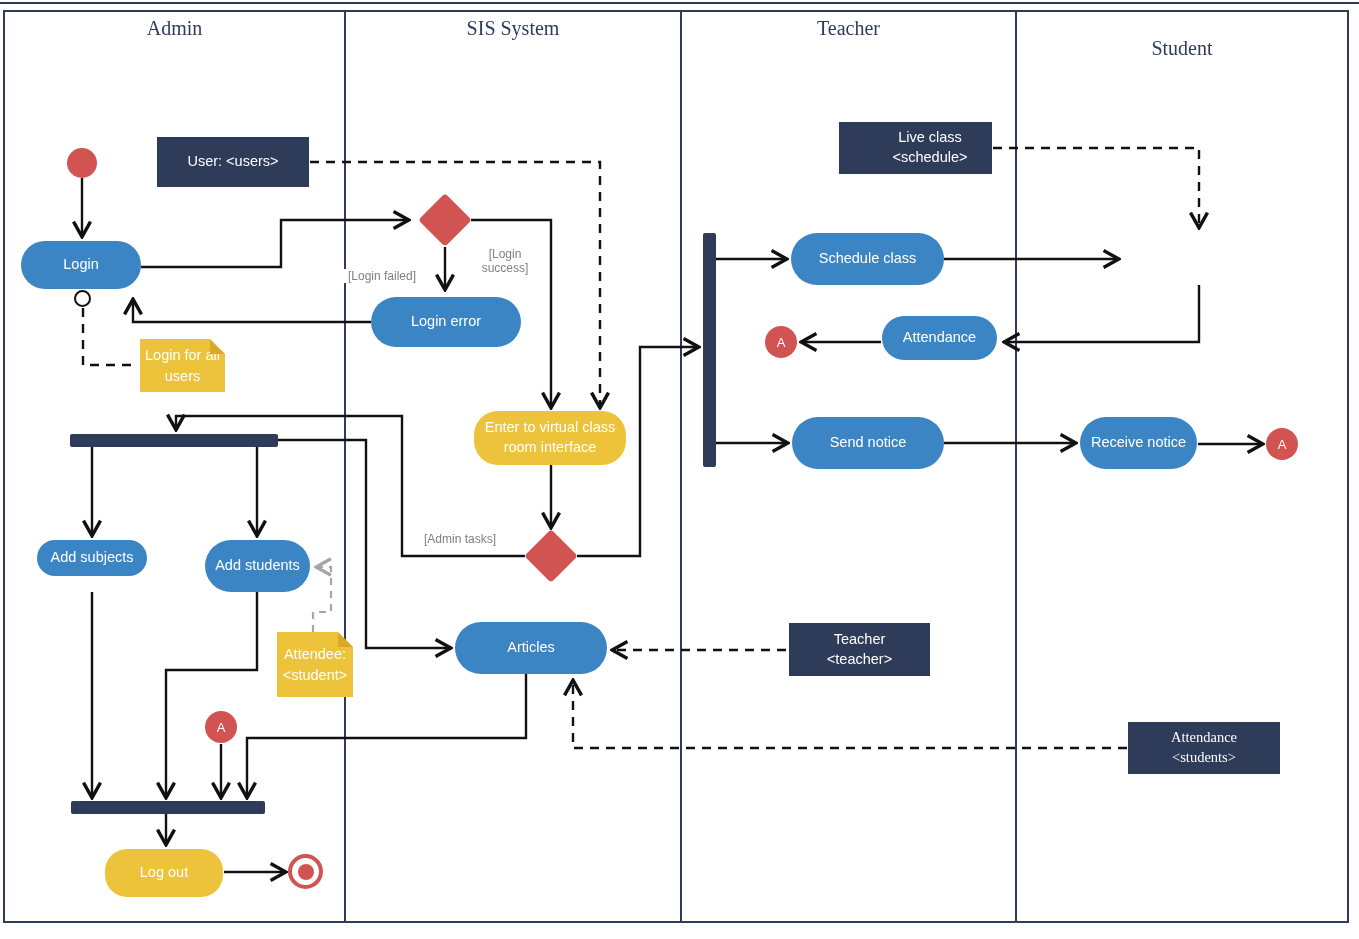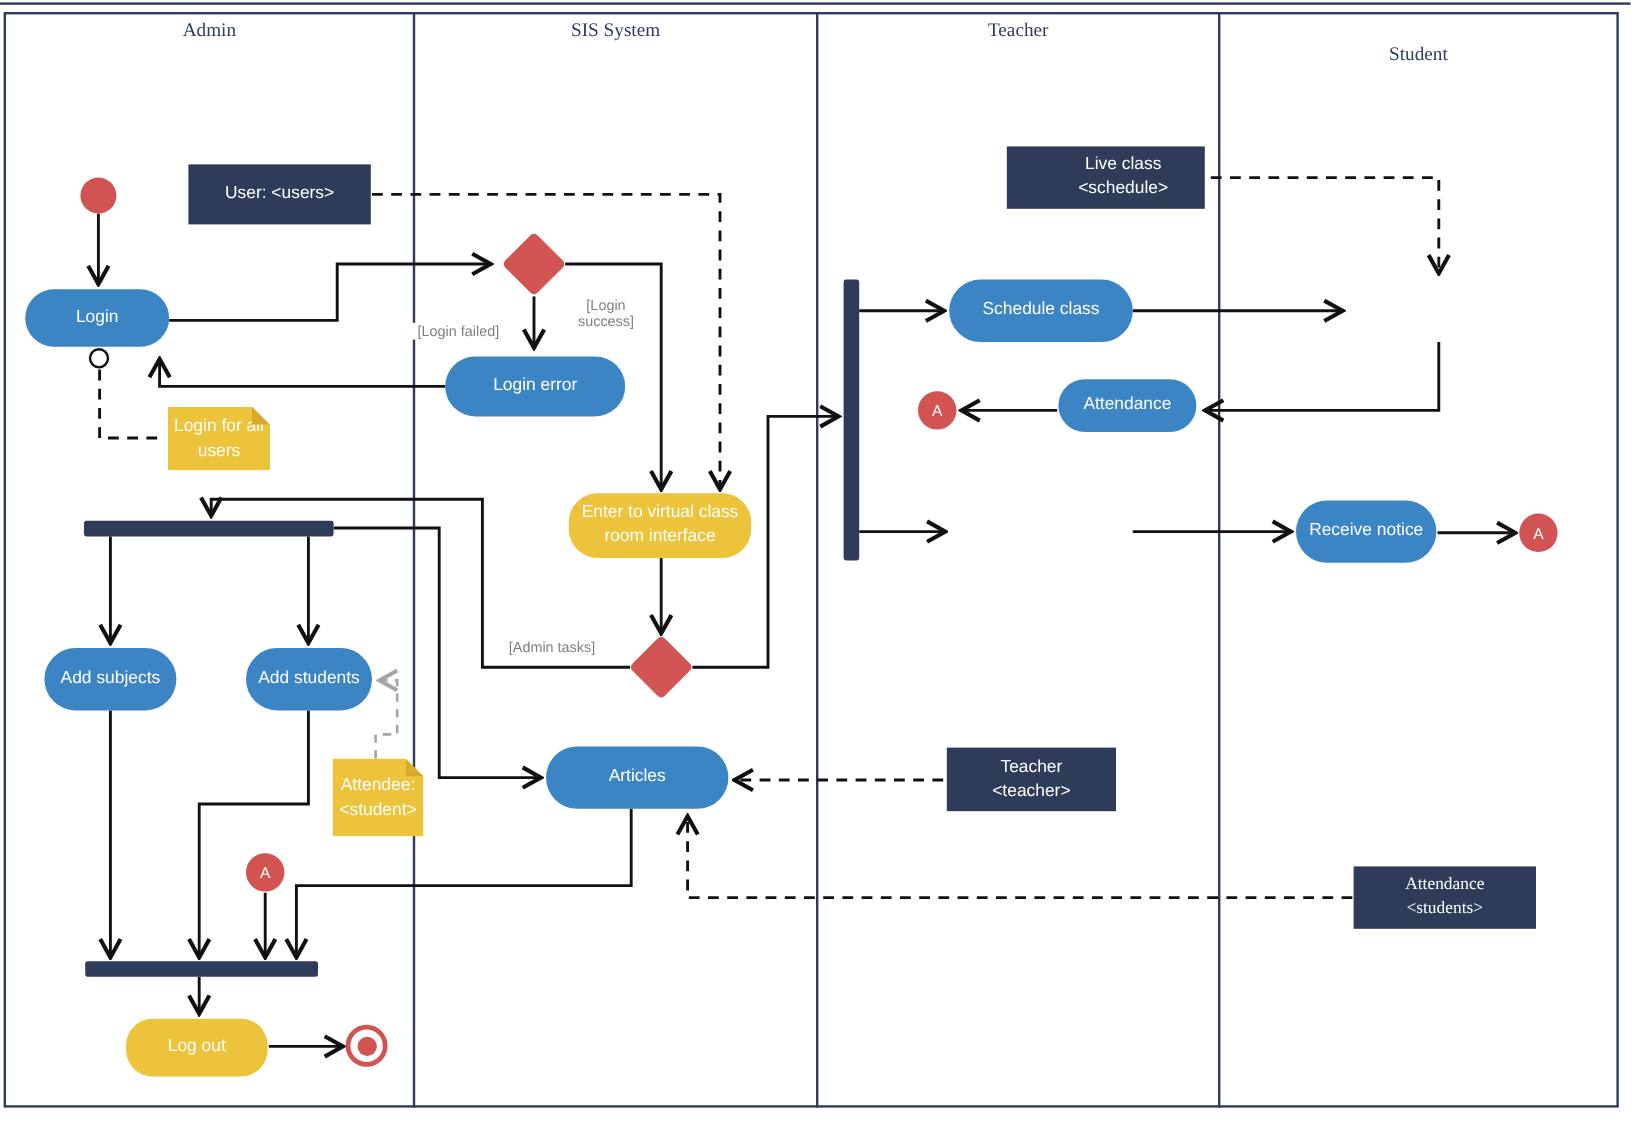--- a/index.html
+++ b/index.html
@@ -6,21 +6,21 @@
   html,body { background:#ffffff; }
   #canvas {
     position:relative; width:1359px; height:939px; background:#ffffff;
     font-family:"Liberation Sans", sans-serif; overflow:hidden;
   }
   .abs { position:absolute; }
   
   .frame { border:2px solid #2e3c59; }
   .lane-divider { width:2px; background:#2e3c59; }
   .lane-header {
-    font-family:"Liberation Serif", serif; font-size:16px; color:#2e3c59;
+    font-family:"Liberation Serif", serif; font-size:20px; color:#2e3c59;
     text-align:center; z-index:3;
   }
   
   .node {
     display:flex; align-items:center; justify-content:center; text-align:center;
     color:#ffffff; font-size:14.5px; line-height:1.35; z-index:2; position:absolute;
   }
   .blue   { background:#3c85c5; border-radius:26px; }
   .yellow { background:#eec33c; border-radius:24px; }
   .navy   { background:#2e3c59; border-radius:0; }
@@ -122,21 +122,21 @@
 
   <div class="circle start" style="left:67px; top:148px; width:30px; height:30px;"></div>
   <div class="node navy" style="left:157px; top:137px; width:152px; height:50px;">User: &lt;users&gt;</div>
   <div class="node blue" style="left:21px; top:241px; width:120px; height:48px;">Login</div>
   <div class="circle pin" style="left:74px; top:290px; width:17px; height:17px;"></div>
   <div class="note" style="left:140px; top:339px; width:85px; height:53px;">
     <div class="note-fold"></div>
     <span>Login for all users</span>
   </div>
   <div class="bar" style="left:70px; top:434px; width:208px; height:13px;"></div>
-  <div class="node blue" style="left:37px; top:540px; width:110px; height:52px;">Add subjects</div>
+  <div class="node blue" style="left:37px; top:540px; width:110px; height:36px;">Add subjects</div>
   <div class="node blue" style="left:205px; top:540px; width:105px; height:52px;">Add students</div>
   <div class="note" style="left:277px; top:632px; width:76px; height:65px;">
     <div class="note-fold"></div>
     <span>Attendee: &lt;student&gt;</span>
   </div>
   <div class="circle acirc" style="left:205px; top:711px; width:32px; height:32px;">
     <span>A</span>
   </div>
   <div class="bar" style="left:71px; top:801px; width:194px; height:13px;"></div>
   <div class="node yellow" style="left:105px; top:849px; width:118px; height:48px; border-radius:22px;">Log out</div>
@@ -146,29 +146,30 @@
 
   <div class="diamond" style="left:426px; top:201px;"></div>
   <div class="node blue" style="left:371px; top:297px; width:150px; height:50px;">Login error</div>
   <div class="guard" style="left:338px; top:269px; width:88px;">[Login failed]</div>
   <div class="guard" style="left:468px; top:247px; width:74px;">[Login success]</div>
   <div class="node yellow" style="left:474px; top:411px; width:152px; height:54px;">Enter to virtual class room interface</div>
   <div class="guard" style="left:414px; top:532px; width:92px;">[Admin tasks]</div>
   <div class="diamond" style="left:532px; top:537px;"></div>
   <div class="node blue" style="left:455px; top:622px; width:152px; height:52px;">Articles</div>
 
-  <div class="node navy" style="left:839px; top:122px; width:165px; height:52px;padding-left:29px;">
+  <div class="node navy" style="left:839px; top:122px; width:153px; height:52px;padding-left:29px;">
     <span style="max-width:100px;">Live class &lt;schedule&gt;</span>
   </div>
   <div class="bar" style="left:703px; top:233px; width:13px; height:234px;"></div>
   <div class="node blue" style="left:791px; top:233px; width:153px; height:52px;">Schedule class</div>
   <div class="circle acirc" style="left:765px; top:326px; width:32px; height:32px;">
     <span>A</span>
   </div>
   <div class="node blue" style="left:882px; top:316px; width:115px; height:44px;">Attendance</div>
+  <div class="node blue" style="left:792px; top:417px; width:152px; height:52px;">Send notice</div>
   <div class="node navy" style="left:789px; top:623px; width:141px; height:53px;">
     <span style="max-width:90px;">Teacher &lt;teacher&gt;</span>
   </div>
 
   <div class="node blue" style="left:1080px; top:417px; width:117px; height:52px;">Receive notice</div>
   <div class="circle acirc" style="left:1266px; top:428px; width:32px; height:32px;">
     <span>A</span>
   </div>
   <div class="node navy" style="left:1128px; top:722px; width:152px; height:52px;font-family:Liberation Serif, serif;">
     <span style="max-width:110px;">Attendance &lt;students&gt;</span>

